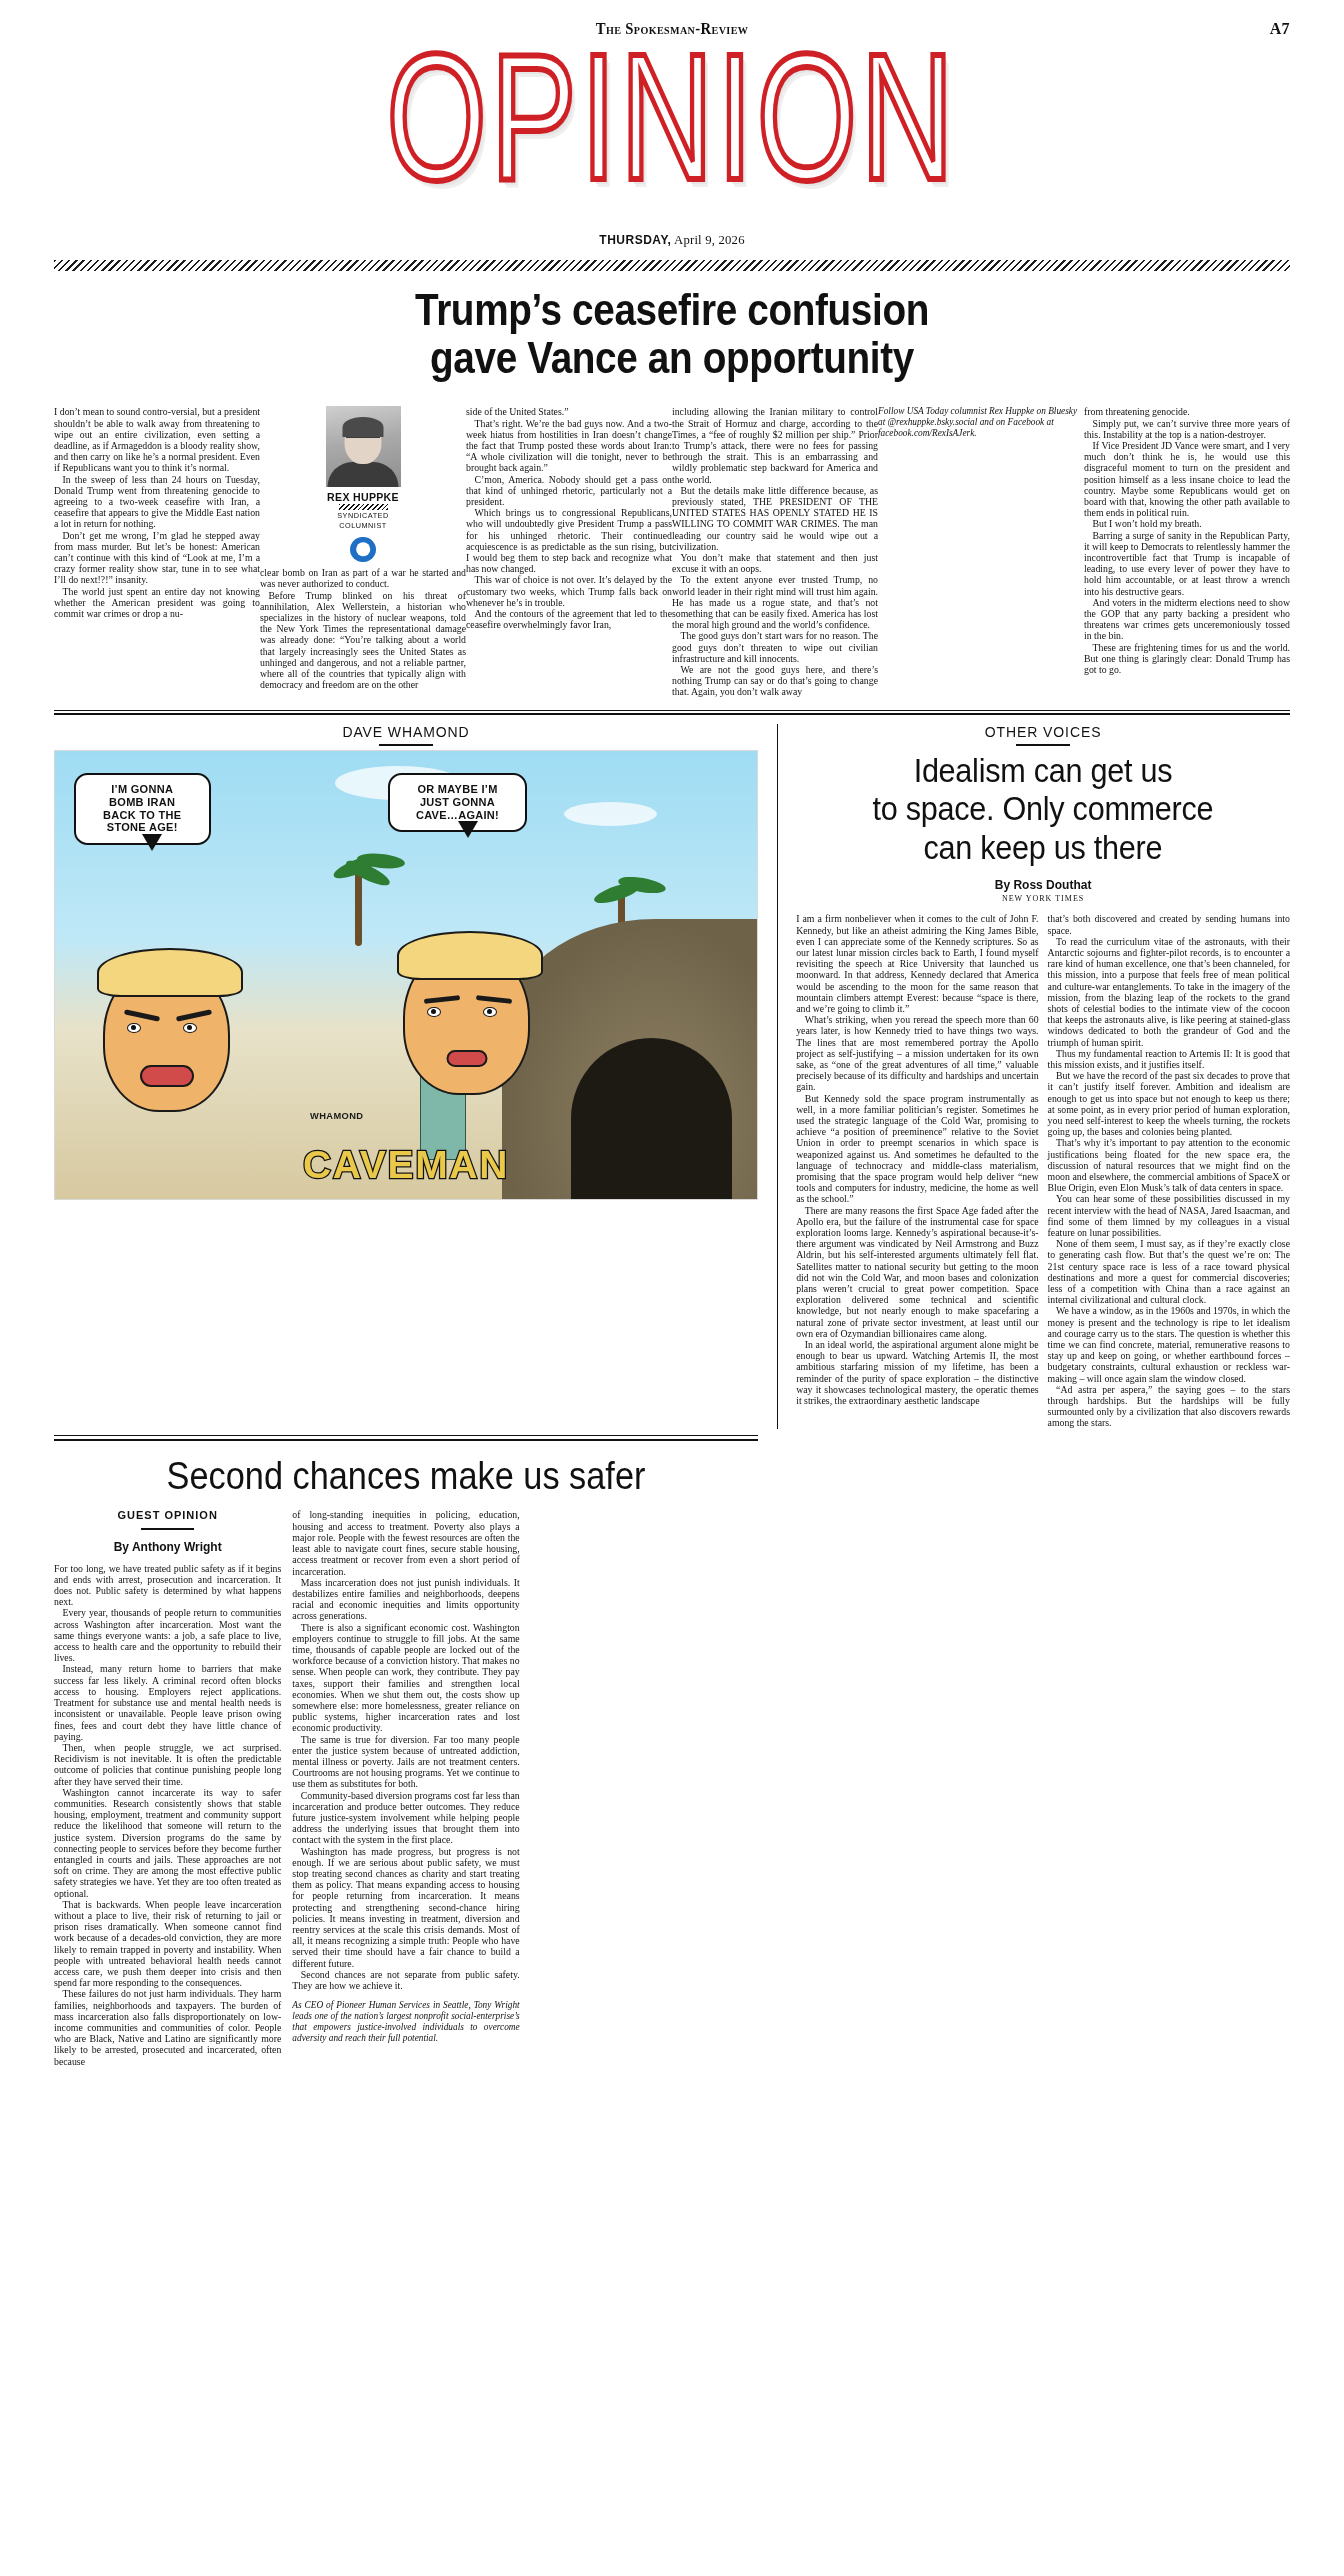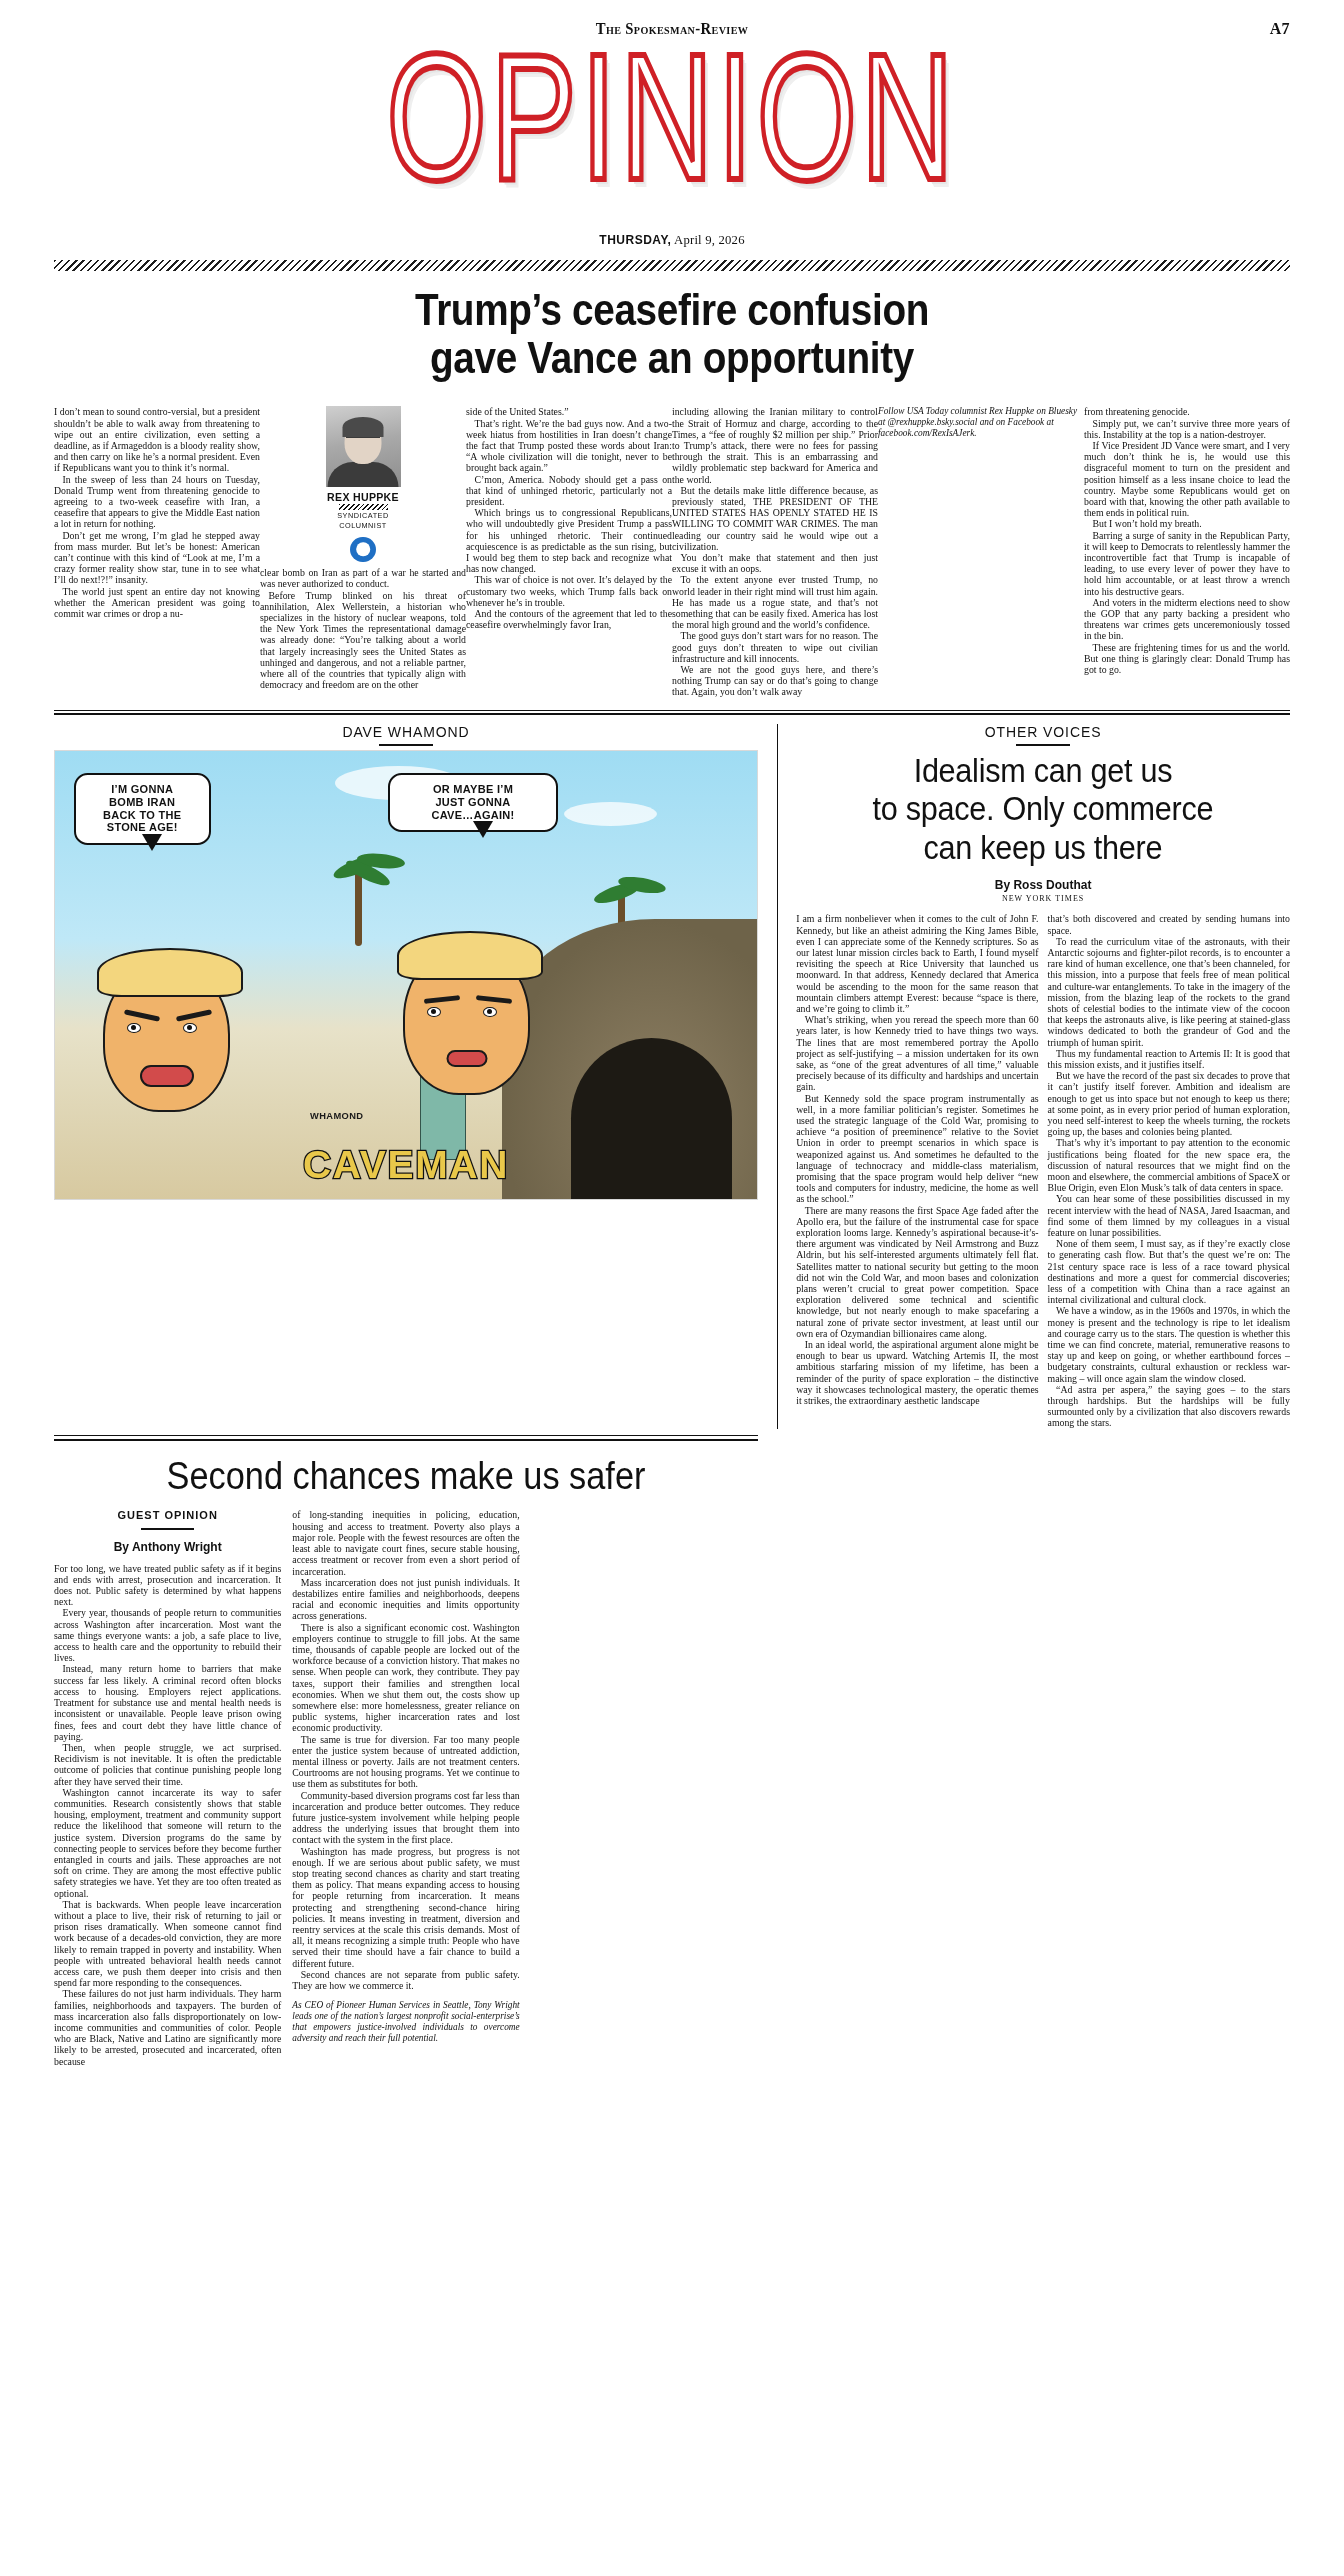--- a/index.html
+++ b/index.html
@@ -431,21 +431,21 @@
           <div class="eye" style="left:78px;top:59px;"></div>
           <div class="mouth" style="top:102px;width:41px;height:17px;"></div>
         </div>
 
         <div class="bubble" style="left:18.7px;top:22px;width:137px;">
           <span>I’M GONNA</span>
           <span>BOMB IRAN</span>
           <span>BACK TO THE</span>
           <span>STONE AGE!</span>
         </div>
-        <div class="bubble" style="left:333px;top:22px;width:170px;">
+        <div class="bubble" style="left:333px;top:22px;width:139px;">
           <span>OR MAYBE I’M</span>
           <span>JUST GONNA</span>
           <span>CAVE…AGAIN!</span>
         </div>
 
         <div class="sig" style="left:255px;bottom:78px;">WHAMOND</div>
         <div class="caveman-word">CAVEMAN</div>
       </div>
     </div>
 
@@ -520,21 +520,21 @@
         </div>
       </div>
 
       <div class="bodytext">
         <p class="noind">of long-standing inequities in policing, education, housing and access to treatment. Poverty also plays a major role. People with the fewest resources are often the least able to navigate court fines, secure stable housing, access treatment or recover from even a short period of incarceration.</p>
         <p>Mass incarceration does not just punish individuals. It destabilizes entire families and neighborhoods, deepens racial and economic inequities and limits opportunity across generations.</p>
         <p>There is also a significant economic cost. Washington employers continue to struggle to fill jobs. At the same time, thousands of capable people are locked out of the workforce because of a conviction history. That makes no sense. When people can work, they contribute. They pay taxes, support their families and strengthen local economies. When we shut them out, the costs show up somewhere else: more homelessness, greater reliance on public systems, higher incarceration rates and lost economic productivity.</p>
         <p>The same is true for diversion. Far too many people enter the justice system because of untreated addiction, mental illness or poverty. Jails are not treatment centers. Courtrooms are not housing programs. Yet we continue to use them as substitutes for both.</p>
         <p>Community-based diversion programs cost far less than incarceration and produce better outcomes. They reduce future justice-system involvement while helping people address the underlying issues that brought them into contact with the system in the first place.</p>
         <p>Washington has made progress, but progress is not enough. If we are serious about public safety, we must stop treating second chances as charity and start treating them as policy. That means expanding access to housing for people returning from incarceration. It means protecting and strengthening second-chance hiring policies. It means investing in treatment, diversion and reentry services at the scale this crisis demands. Most of all, it means recognizing a simple truth: People who have served their time should have a fair chance to build a different future.</p>
-        <p>Second chances are not separate from public safety. They are how we commerce it.</p>
+        <p>Second chances are not separate from public safety. They are how we achieve it.</p>
         <div class="endnote" style="margin-top:8.5px;">As CEO of Pioneer Human Services in Seattle, Tony Wright leads one of the nation’s largest nonprofit social-enterprise’s that empowers justice-involved individuals to overcome adversity and reach their full potential.</div>
       </div>
 
       <div></div>
     </div>
   </div>
 </div>
 
 
 </body></html>

